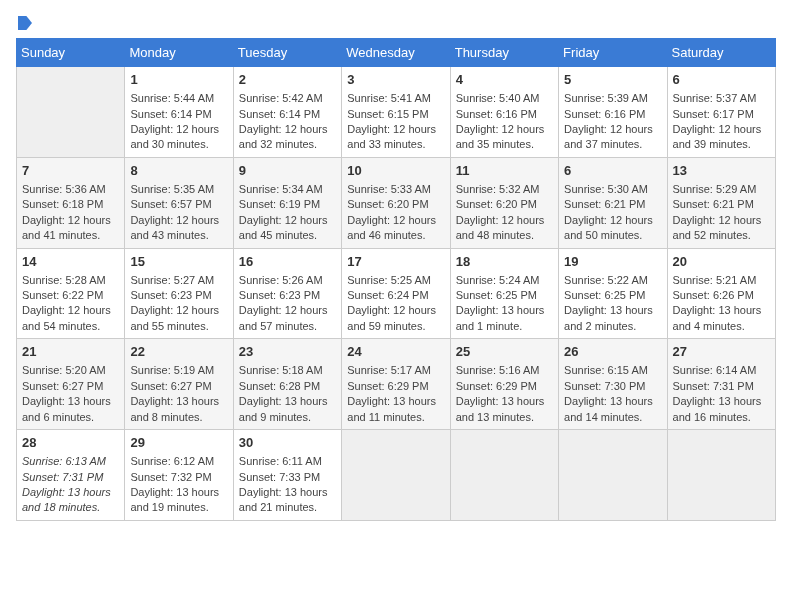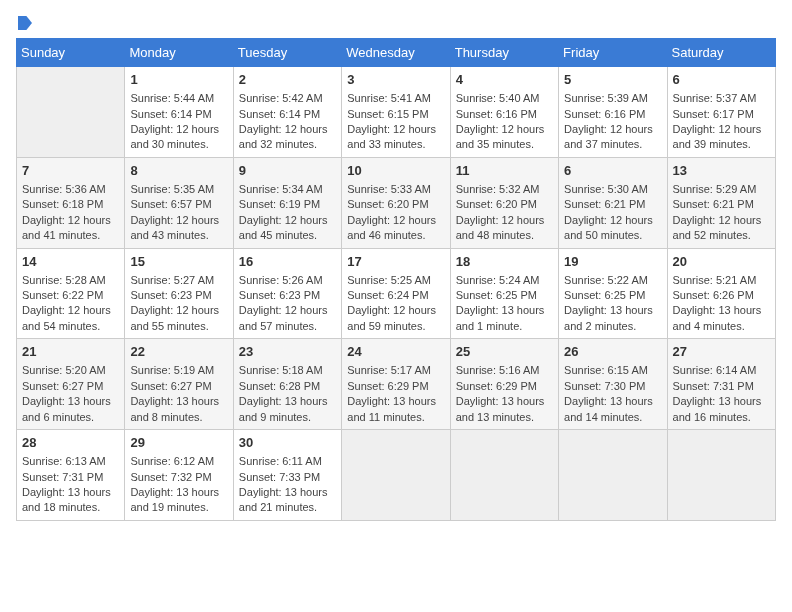--- a/index.html
+++ b/index.html
@@ -325,21 +325,21 @@
           <span class="day-num">27</span>
           <div class="day-info" style="white-space: pre-line;">Sunrise: 6:14 AM
 Sunset: 7:31 PM
 Daylight: 13 hours
 and 16 minutes.</div>
         </td>
       </tr>
       <tr>
         <td>
           <span class="day-num">28</span>
-          <div class="day-info" style="white-space: pre-line;">Sunrise: 6:13 AM
+          <div class="day-info" style="white-space: pre-line; font-style: italic;">Sunrise: 6:13 AM
 Sunset: 7:31 PM
 Daylight: 13 hours
 and 18 minutes.</div>
         </td>
         <td>
           <span class="day-num">29</span>
           <div class="day-info" style="white-space: pre-line;">Sunrise: 6:12 AM
 Sunset: 7:32 PM
 Daylight: 13 hours
 and 19 minutes.</div>

